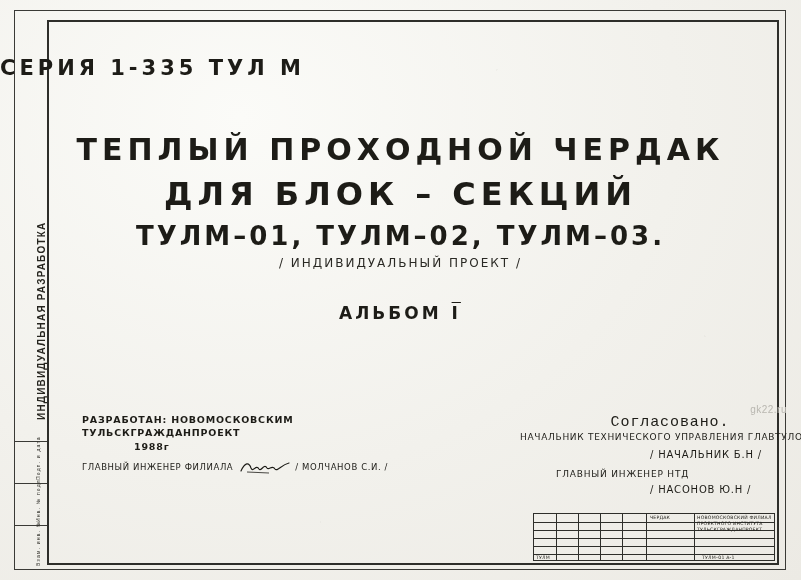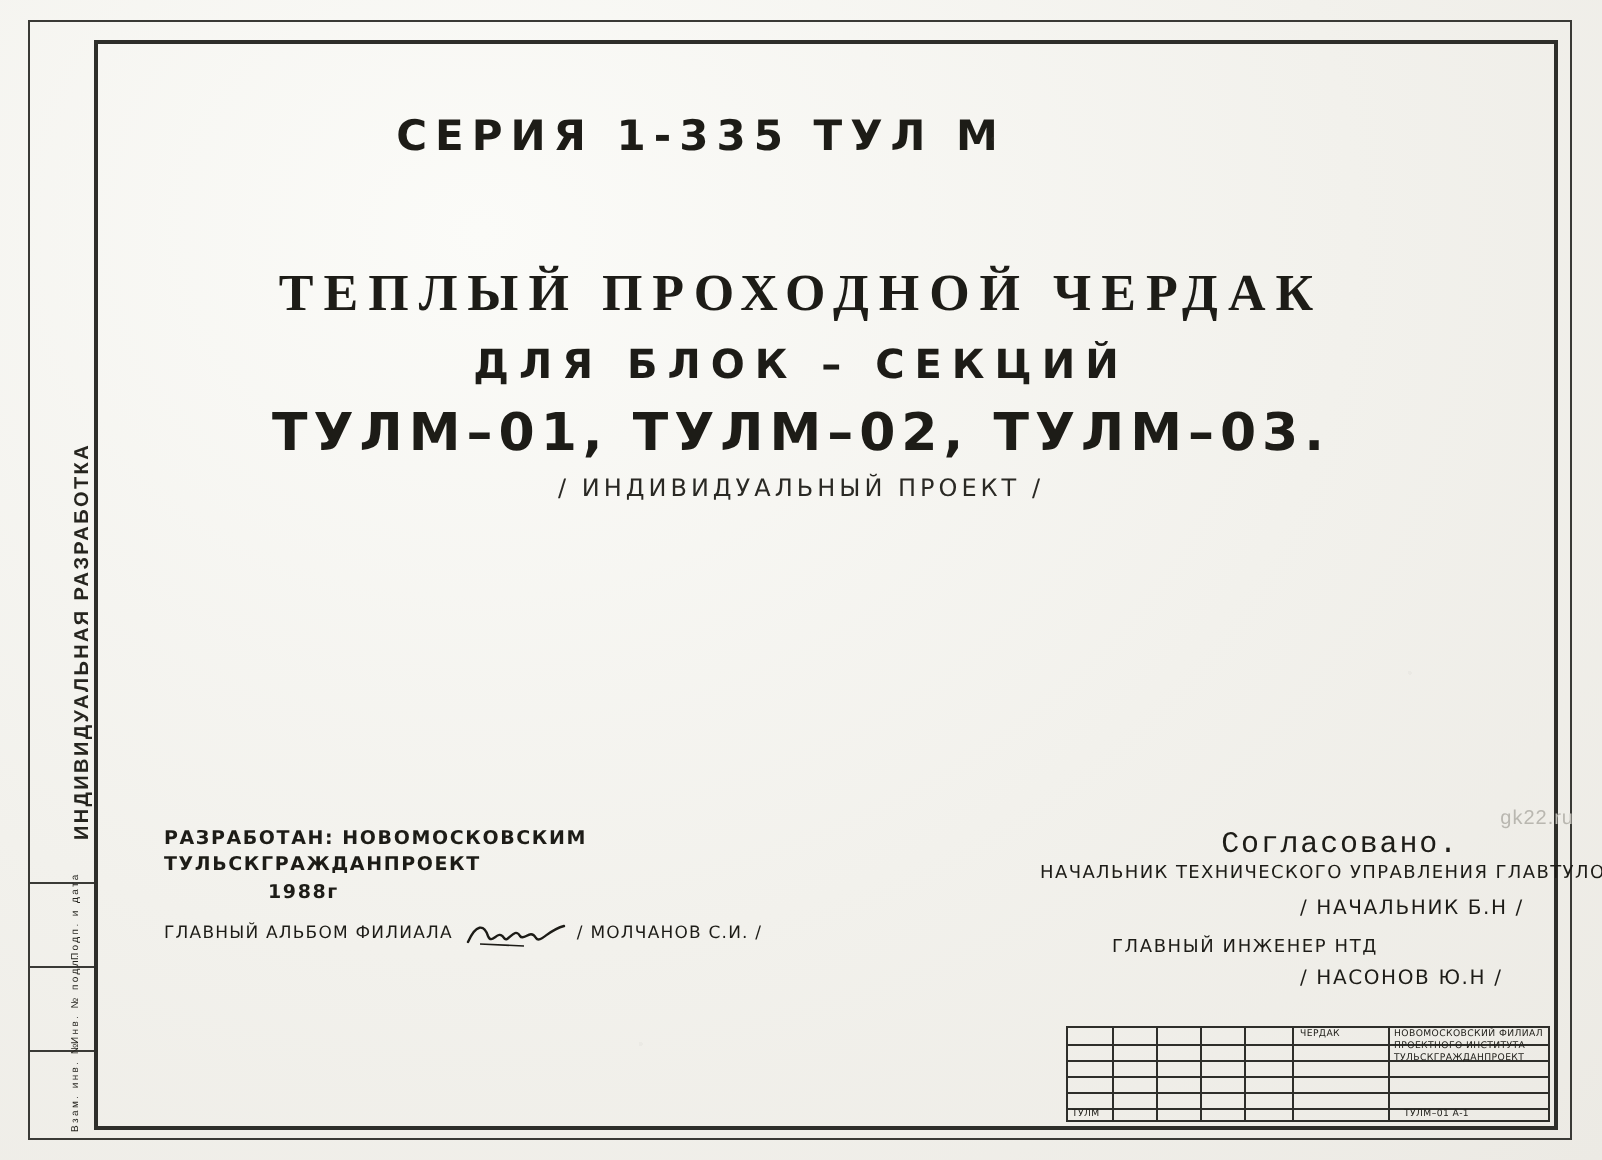--- a/index.html
+++ b/index.html
@@ -78,40 +78,39 @@
     color: #1d1c17;
     font-weight: 700;
     letter-spacing: 3px;
   }
 
   #series-line {
     position: absolute;
     top: 56px;
     left: 0;
     width: 701px;
-    text-align: center;
+    text-align: left;
     font-size: 21px;
     letter-spacing: 4px;
   }
 
   #title-block {
     position: absolute;
     top: 132px;
     left: 0;
     width: 801px;
     text-align: center;
   }
   #title-line-1 {
-    font-size: 26px;
+    font-size: 30px;
     letter-spacing: 5px;
     margin-bottom: 8px;
-    font-family: Liberation Serif, serif;
   }
   #title-line-2 {
-    font-size: 20px;
+    font-size: 32px;
     letter-spacing: 5px;
     margin-bottom: 8px;
   }
   #title-line-3 {
     font-size: 26px;
     letter-spacing: 3px;
   }
   #subtitle-line {
     margin-top: 5px;
     font-size: 12px;
@@ -302,27 +301,31 @@
 
   <div id="series-line" class="hand">СЕРИЯ 1-335 ТУЛ М</div>
 
   <div id="title-block">
     <div id="title-line-1" class="hand">ТЕПЛЫЙ  ПРОХОДНОЙ  ЧЕРДАК</div>
     <div id="title-line-2" class="hand">ДЛЯ  БЛОК – СЕКЦИЙ</div>
     <div id="title-line-3" class="hand">ТУЛМ–01,  ТУЛМ–02,  ТУЛМ–03.</div>
     <div id="subtitle-line" class="hand">/ ИНДИВИДУАЛЬНЫЙ     ПРОЕКТ /</div>
   </div>
 
+  <div id="album-line" class="hand">
+    <span>АЛЬБОМ</span>
+    <span id="album-num">I</span>
+  </div>
 
   <div id="dev-block">
     <div class="dev-line bold">РАЗРАБОТАН:   НОВОМОСКОВСКИМ</div>
     <div class="dev-line bold">ТУЛЬСКГРАЖДАНПРОЕКТ</div>
     <div id="dev-year">1988г</div>
     <div id="dev-sign-row">
-      <span id="dev-sign-label">ГЛАВНЫЙ АЛЬБОМ ФИЛИАЛА</span>
+      <span id="dev-sign-label">ГЛАВНЫЙ ИНЖЕНЕР ФИЛИАЛА</span>
       <span id="signature-mark">
         <svg width="52" height="14" viewBox="0 0 52 14">
           <path d="M2 11 C6 2, 10 2, 12 8 C14 13, 17 4, 20 9 C22 12, 25 3, 28 8 C30 11, 33 4, 36 9 C38 12, 42 5, 50 3" fill="none" stroke="#1d1c17" stroke-width="1.2" stroke-linecap="round"></path>
           <path d="M8 12 L30 13" fill="none" stroke="#1d1c17" stroke-width="0.8"></path>
         </svg>
       </span>
       <span id="dev-sign-name">/ МОЛЧАНОВ С.И. /</span>
     </div>
   </div>
 

